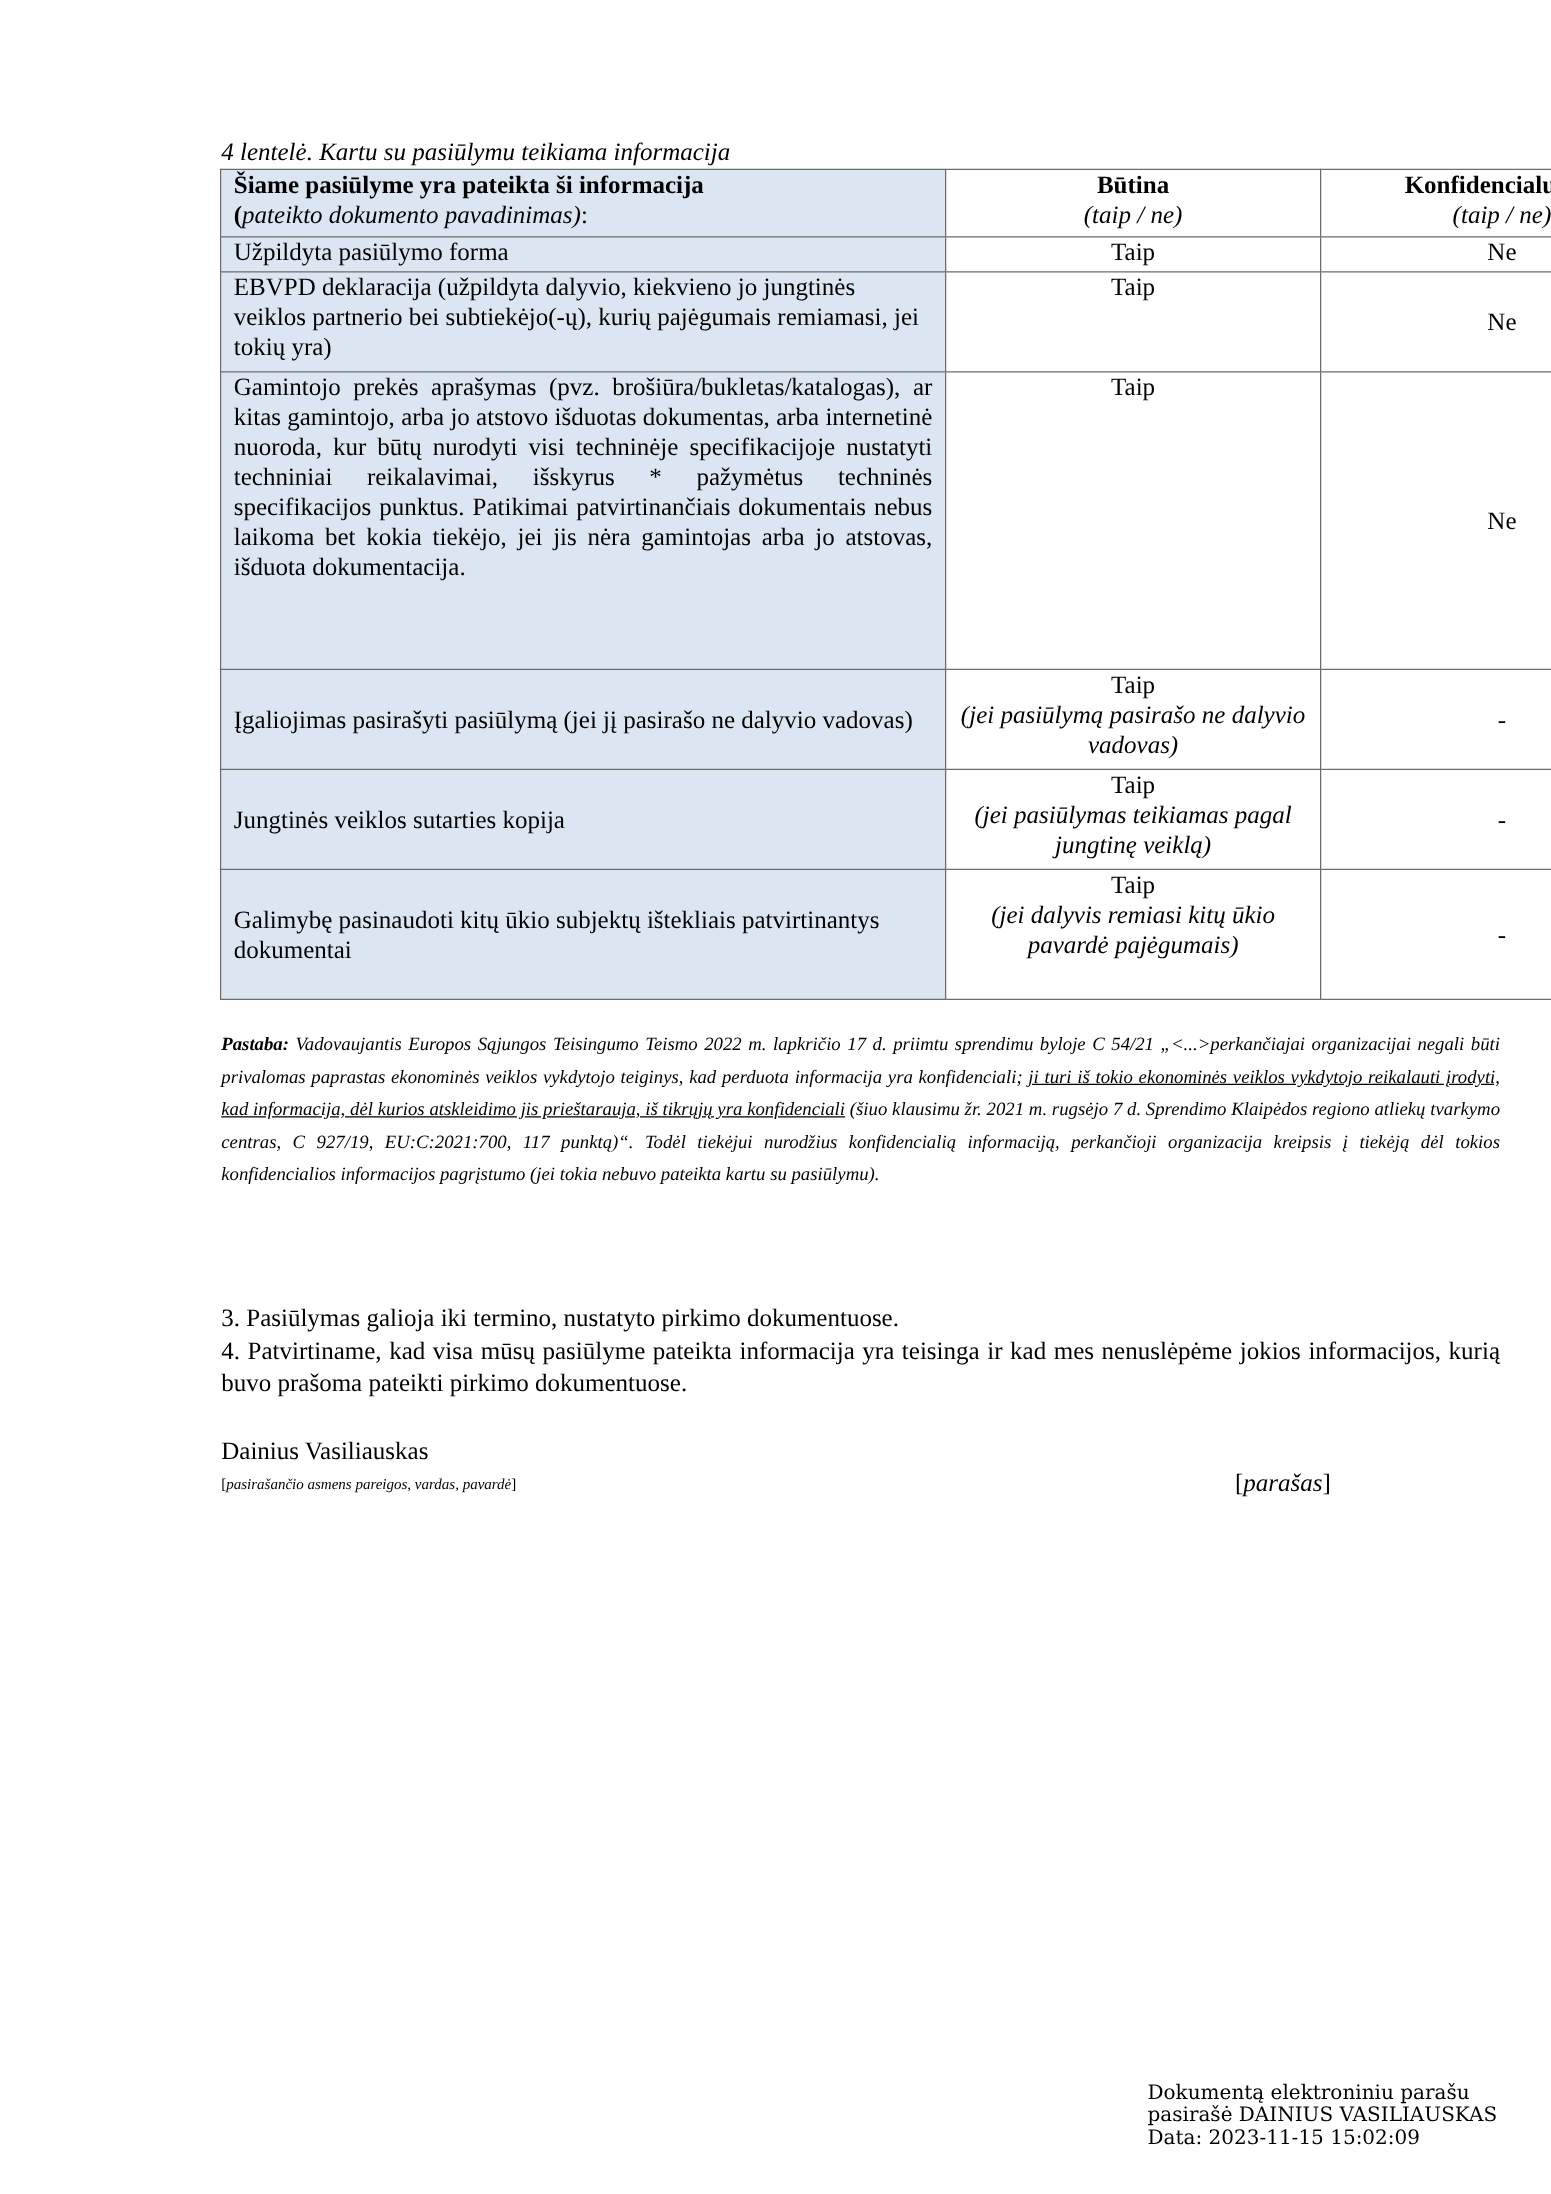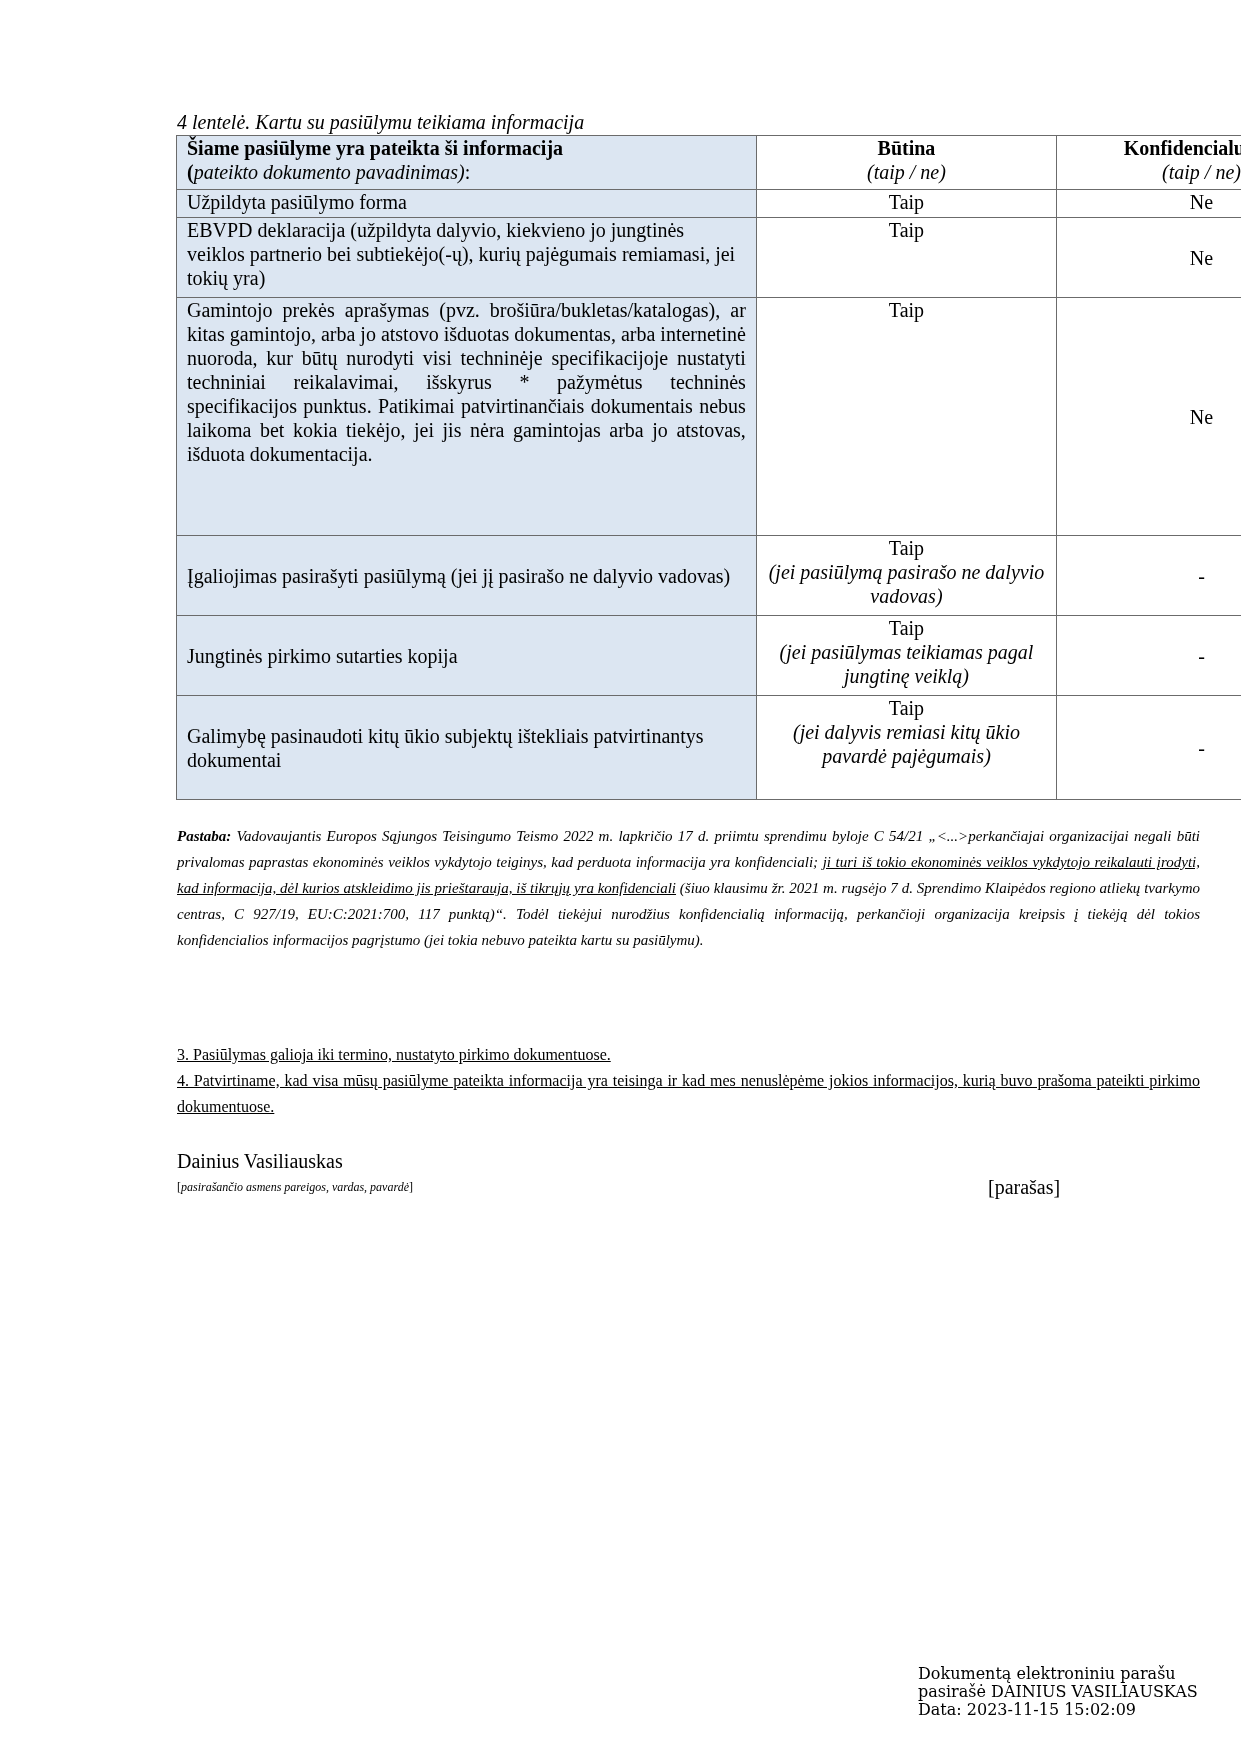--- a/index.html
+++ b/index.html
@@ -21,21 +21,21 @@
   .it { font-style: italic; }
   .center { text-align: center; }
   .justify { text-align: justify; text-align-last: left; }
   .vmid { vertical-align: middle !important; }
 
   .note { position: absolute; left: 177px; top: 823px; width: 1023px; font-size: 15px; line-height: 26px;
           font-style: italic; text-align: justify; text-align-last: left; }
   .note b { font-style: italic; }
   .note u { text-decoration: underline; }
 
-  .para { position: absolute; left: 177px; width: 1023px; font-size: 16px; line-height: 26px; text-align: justify; text-align-last: left; text-decoration: underline; }
+  .para { position: absolute; left: 177px; width: 1023px; font-size: 20px; line-height: 26px; text-align: justify; text-align-last: left; }
   .p3 { top: 1042px; }
   .p4 { top: 1068px; }
   .signer { position: absolute; left: 177px; top: 1148px; font-size: 20px; line-height: 26px; }
   .sig-role { position: absolute; left: 177px; top: 1174px; font-size: 12px; line-height: 26px; }
   .sig-role .it { font-style: italic; }
   .sig-sign { position: absolute; left: 988px; top: 1174px; font-size: 20px; line-height: 26px; }
 
   .stamp { position: absolute; left: 918px; top: 1665px; font-family: "DejaVu Serif", serif; font-size: 16px; line-height: 18px; }
 </style>
 </head>
@@ -88,21 +88,21 @@
     <tr style="height:80px;">
       <td class="blue vmid">Įgaliojimas pasirašyti pasiūlymą (jei jį pasirašo ne dalyvio vadovas)</td>
       <td class="center">
         <div>Taip</div>
         <div class="it">(jei pasiūlymą pasirašo ne dalyvio vadovas)</div>
       </td>
       <td class="center vmid">-</td>
     </tr>
 
     <tr style="height:80px;">
-      <td class="blue vmid">Jungtinės pirkimo sutarties kopija</td>
+      <td class="blue vmid">Jungtinės veiklos sutarties kopija</td>
       <td class="center">
         <div>Taip</div>
         <div class="it">(jei pasiūlymas teikiamas pagal jungtinę veiklą)</div>
       </td>
       <td class="center vmid">-</td>
     </tr>
 
     <tr style="height:104px;">
       <td class="blue vmid">Galimybę pasinaudoti kitų ūkio subjektų ištekliais patvirtinantys dokumentai</td>
       <td class="center">
@@ -119,21 +119,21 @@
   </div>
 
   <div class="para p3">3. Pasiūlymas galioja iki termino, nustatyto pirkimo dokumentuose.</div>
   <div class="para p4">4. Patvirtiname, kad visa mūsų pasiūlyme pateikta informacija yra teisinga ir kad mes nenuslėpėme jokios informacijos, kurią buvo prašoma pateikti pirkimo dokumentuose.</div>
 
   <div class="signer">Dainius Vasiliauskas</div>
   <div class="sig-role">
     <span>[</span><span class="it">pasirašančio asmens pareigos, vardas, pavardė</span><span>]</span>
   </div>
   <div class="sig-sign">
-    <span>[</span><span style="">parašas</span><span>]</span>
+    <span>[</span><span style="font-style:italic;">parašas</span><span>]</span>
   </div>
 
   <div class="stamp">
     <div>Dokumentą elektroniniu parašu</div>
     <div>pasirašė DAINIUS VASILIAUSKAS</div>
     <div>Data: 2023-11-15 15:02:09</div>
   </div>
 
 </div>
 

